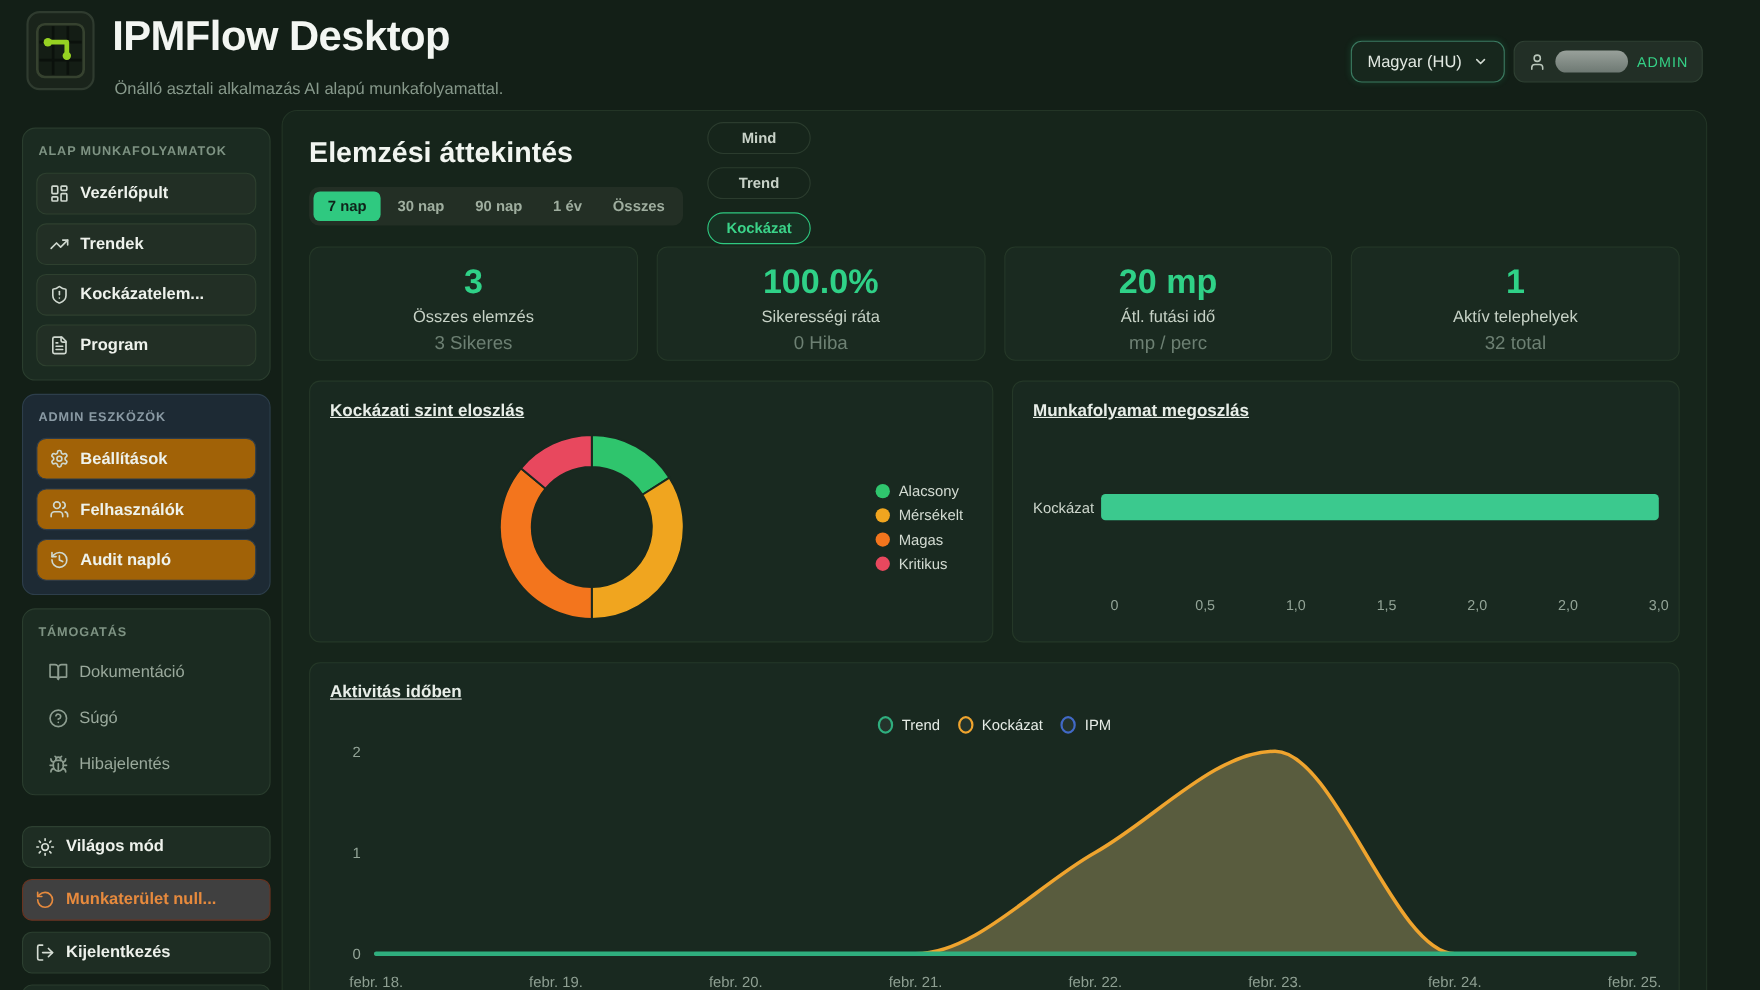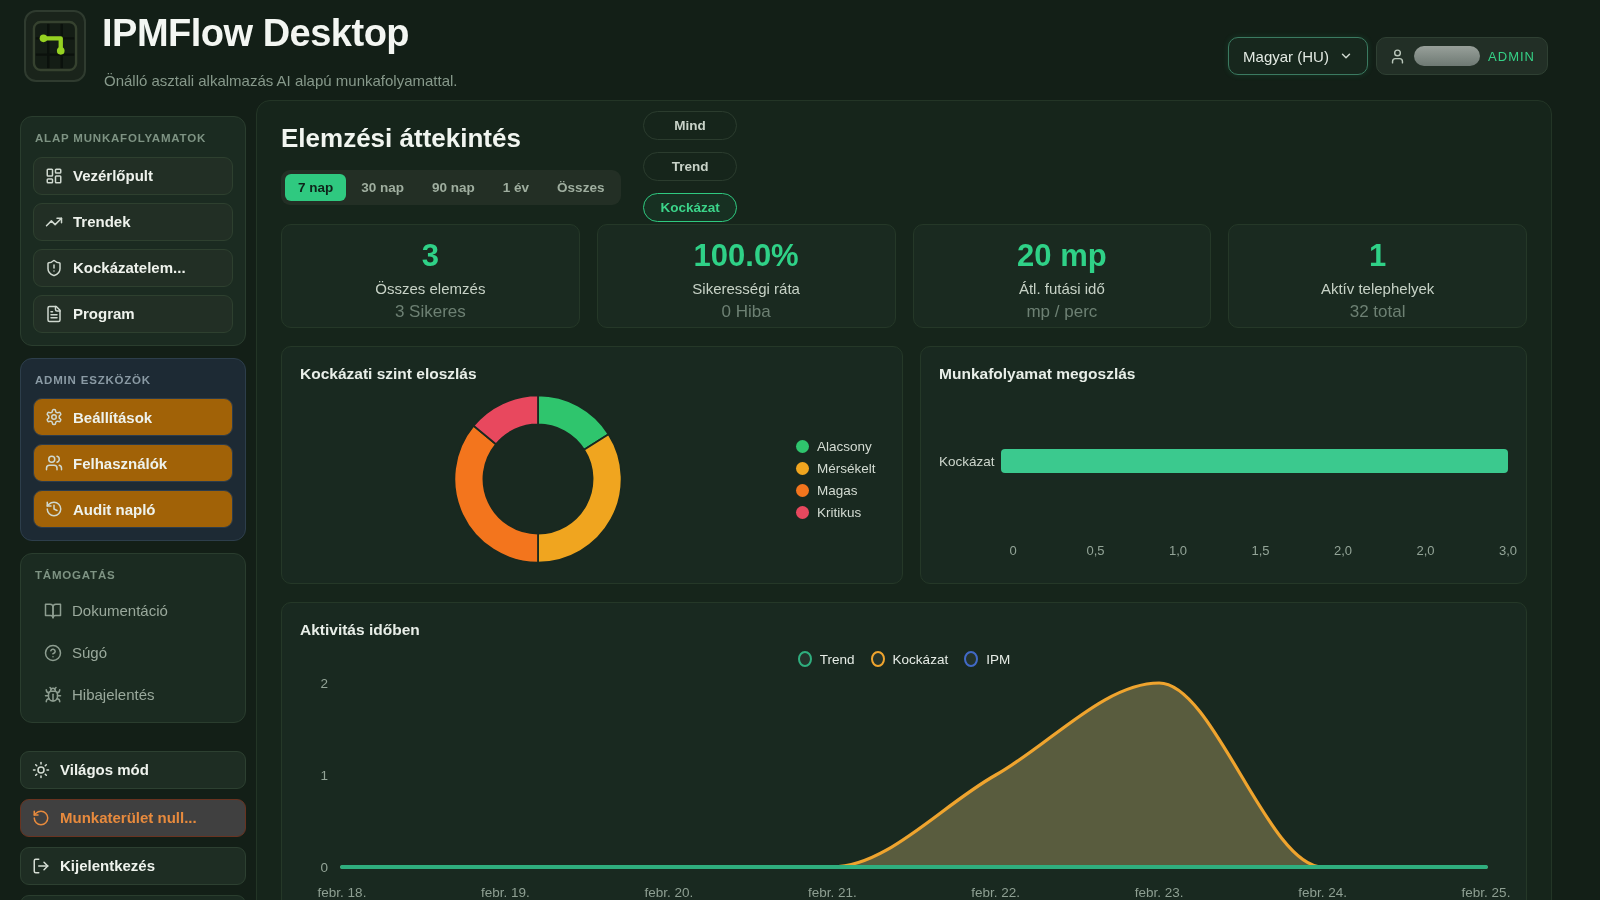--- a/index.html
+++ b/index.html
@@ -57,21 +57,21 @@
   .chips { display:flex; gap:12px; margin-left:22px;flex-direction:column; }
   .chip { background:transparent; border:1px solid #2b3c2e; border-radius:999px; padding:6px 16px;
           font-size:13.5px; font-weight:600; color:#c8d2c8; cursor:pointer; font-family:inherit; }
   .chip.active { border:1.5px solid #2fc980; color:#3bd389; background:rgba(47,201,128,.07); font-weight:700; }
   .stats { margin-top:20px; display:grid; grid-template-columns:repeat(4,1fr); gap:17px; height:104px; }
   .stat-card { background:#1a2a20; border:1px solid #253828; border-radius:10px; text-align:center; padding-top:13px; }
   .stat-value { font-size:31px; font-weight:800; color:#2fd187; }
   .stat-label { font-size:15px; color:#c7d2c6; margin-top:6px; }
   .stat-sub { font-size:17px; color:#6d8073; margin-top:5px; }
   .charts-row { margin-top:18px; display:grid; grid-template-columns:1.025fr 1fr; gap:17px; height:238px; }
-  .chart-card { position:relative; background:#192920; border:1px solid #253828; border-radius:10px; padding:18px; overflow:hidden; }
+  .chart-card { position:relative; background:#192920; border:1px solid #253828; border-radius:10px; padding:18px; overflow:hidden;text-decoration:underline; }
   .chart-title { font-size:15.5px; font-weight:700; color:#e8eee8; }
   .donut-wrap { position:absolute; left:18px; right:18px; top:44px; display:flex; align-items:center; }
   .donut-svg { width:176px; height:176px; margin-left:150px; }
   .donut-legend { margin-left:170px; display:flex; flex-direction:column; gap:7px;text-align:center; }
   .legend-item { display:flex; align-items:center; gap:8px; cursor:pointer; }
   .legend-dot { width:13px; height:13px; border-radius:50%; }
   .legend-lbl { font-size:13.5px; color:#d3dbd2; }
   .bar-row { position:absolute; left:18px; right:18px; top:102px; display:flex; align-items:center; }
   .bar-label { width:62px; text-align:right; padding-right:12px; font-size:13.5px; color:#cdd6cc; flex-shrink:0; }
   .bar-track { flex:1; height:24px; }

